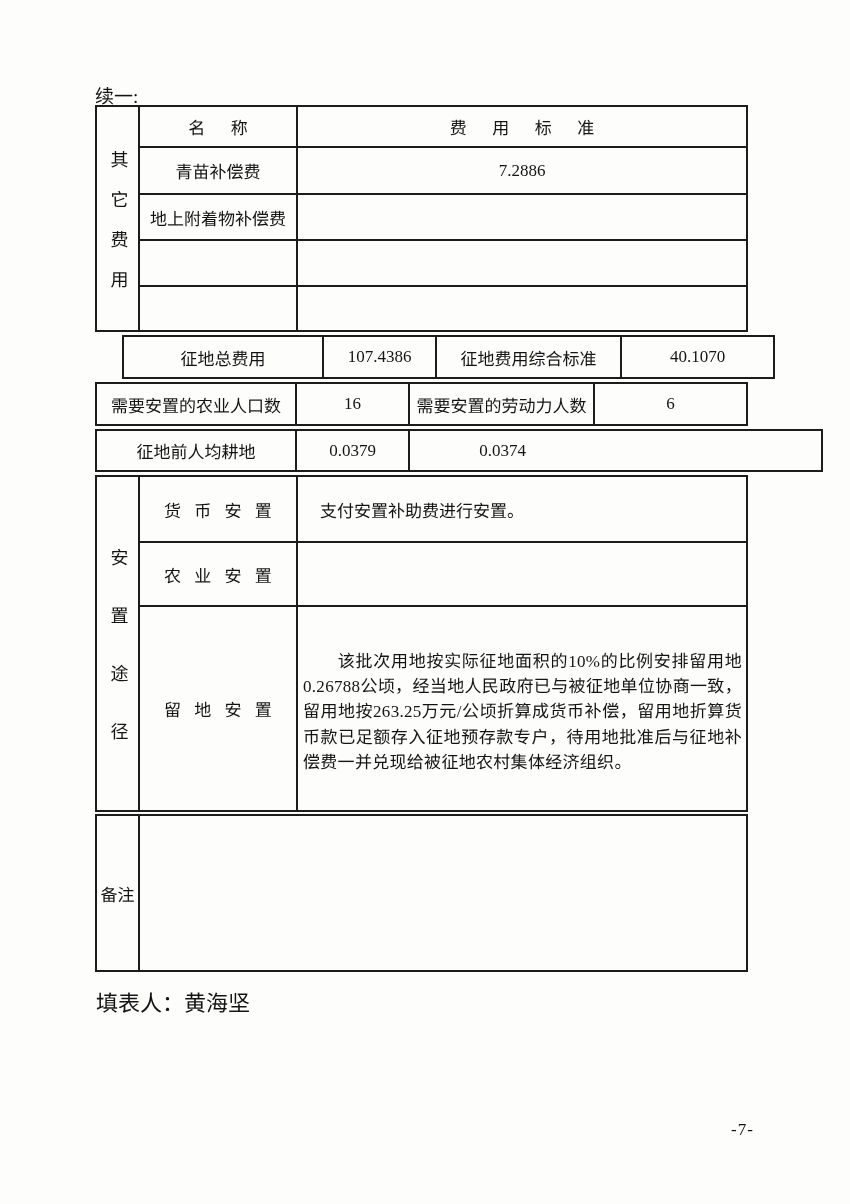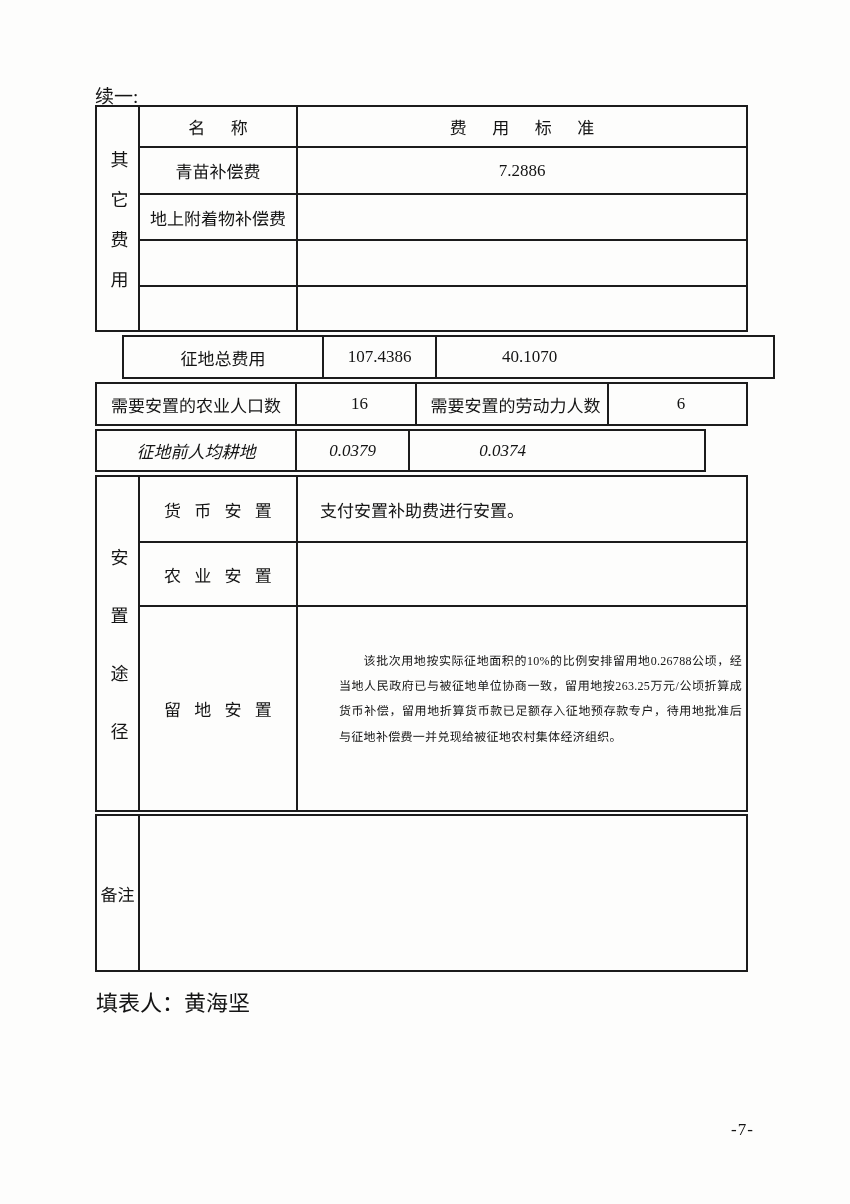--- a/index.html
+++ b/index.html
@@ -27,48 +27,47 @@
   }
   .br { border-right: 2px solid var(--line); }
   .bb { border-bottom: 2px solid var(--line); }
 
   
   #blockA { left:95px; top:105px; width:653px; height:227px;
             grid-template-columns:43px 158px 1fr; grid-template-rows:41px 47px 46px 46px 1fr; }
   #rowB1  { left:95px; top:335px; width:653px; height:44px;
             grid-template-columns:200px 113px 185px 1fr;margin-left:27px; }
   #rowB2  { left:95px; top:382px; width:653px; height:44px;
-            grid-template-columns:200px 113px 185px 1fr;gap:7px; }
-  #rowB3  { left:95px; top:429px; width:611px; height:43px;
-            grid-template-columns:200px 113px 185px 1fr;font-style:italic; }
+            grid-template-columns:200px 113px 185px 1fr; }
+  #rowB3  { left:95px; top:429px; width:728px; height:43px;
+            grid-template-columns:200px 113px 185px 1fr; }
   #blockC { left:95px; top:475px; width:653px; height:337px;
             grid-template-columns:43px 158px 1fr; grid-template-rows:66px 64px 1fr; }
   #blockD { left:95px; top:814px; width:653px; height:158px;
             grid-template-columns:43px 1fr; }
 
   
   .vtxt { writing-mode: vertical-rl; text-orientation: upright; font-size: 18px; }
   .va   { letter-spacing: 22px; margin-bottom: -22px; }
   .vc   { letter-spacing: 40px; margin-bottom: -40px; }
 
   
   .spw { letter-spacing: 1.5em; margin-right: -1.5em; }   
   .spm { letter-spacing: 0.78em; margin-right: -0.78em; } 
 
   .desc { justify-content: flex-start; padding-left: 22px; }
   .para {
     display: block;
     padding: 42px 4px 0 5px;
     text-indent: 2.05em;
-    font-size: 12px;
+    font-size: 17px;
     line-height: 25.2px;
     text-align: justify;
     white-space: normal;
     letter-spacing: 0.3px;
-    margin-left: 36px;
   }
 
   .freetext { position: absolute; }
   #cont   { left:95px;  top:81px;   font-size:19px; }
   #filler { left:96px;  top:985px;  font-size:22px; }
   #pageno { left:731px; top:1120px; font-size:17px; letter-spacing:1px; }
 </style>
 </head>
 <body>
 
@@ -114,20 +113,23 @@
     <span></span>
   </div>
 </div>
 
 <div class="block" id="rowB1">
   <div class="cell br">
     <span>征地总费用</span>
   </div>
   <div class="cell br">
     <span>107.4386</span>
+  </div>
+  <div class="cell br">
+    <span>征地费用综合标准</span>
   </div>
   <div class="cell">
     <span>40.1070</span>
   </div>
 </div>
 
 <div class="block" id="rowB2">
   <div class="cell br">
     <span>需要安置的农业人口数</span>
   </div>

